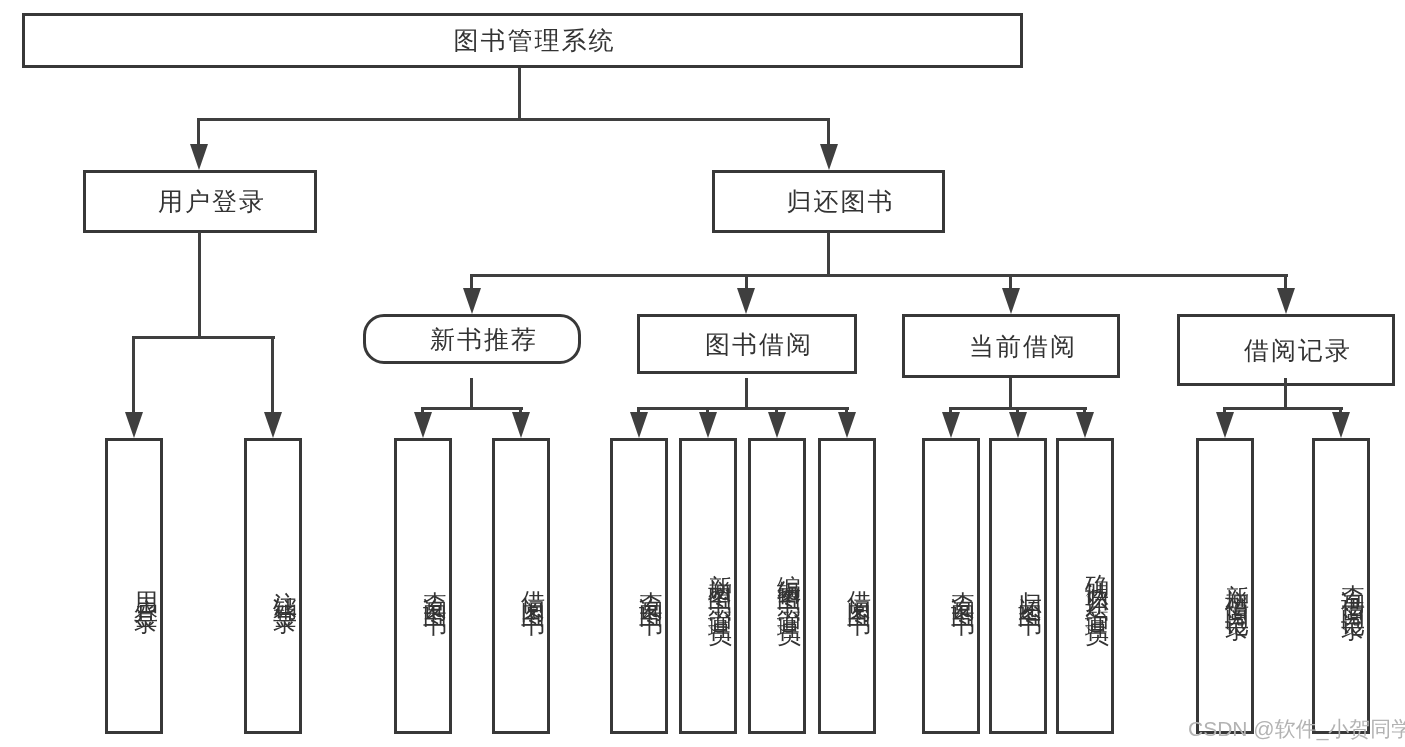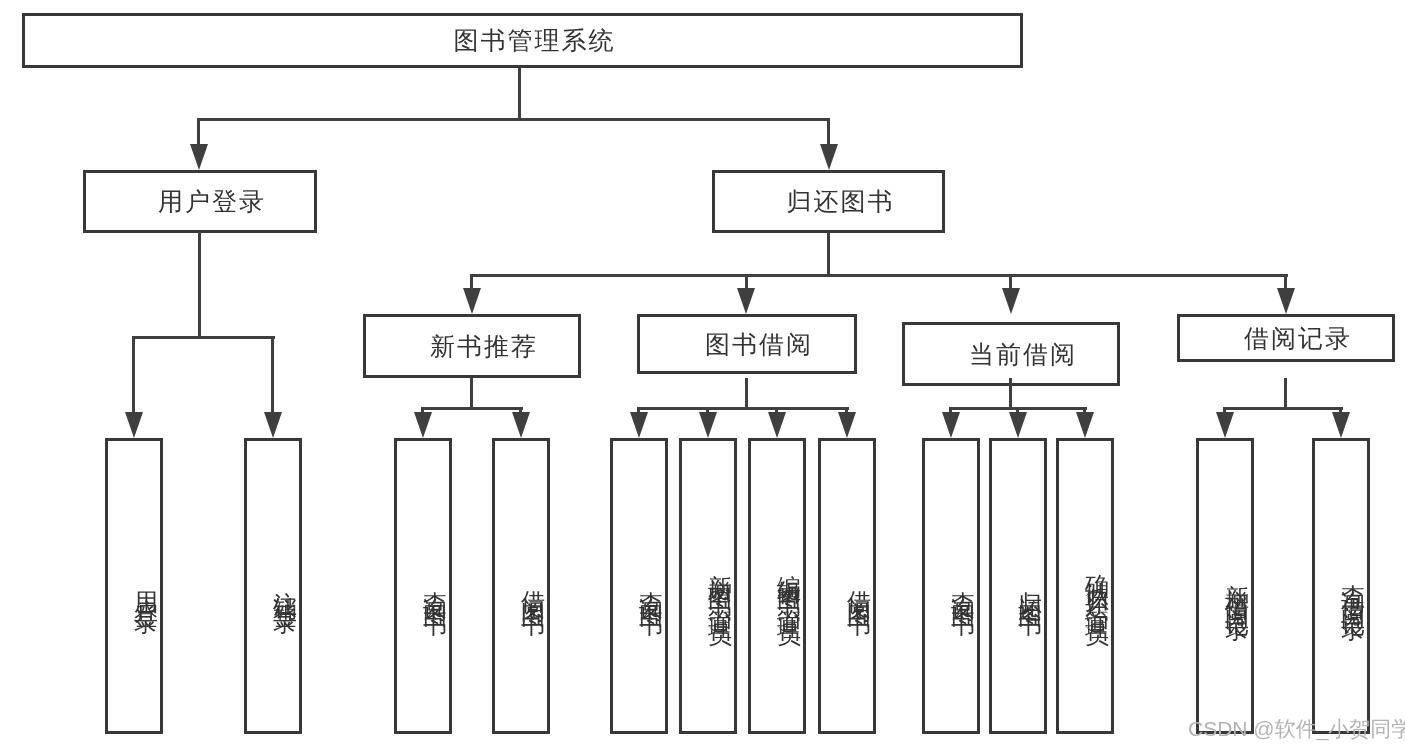--- a/index.html
+++ b/index.html
@@ -100,30 +100,30 @@
   <div class="hline" style="left:470px; top:274px; width:818px;"></div>
   <div class="vline" style="left:470px; top:274px; height:16px;"></div>
   <div class="arrowhead" style="left:463px; top:288px;"></div>
   <div class="vline" style="left:745px; top:274px; height:16px;"></div>
   <div class="arrowhead" style="left:737px; top:288px;"></div>
   <div class="vline" style="left:1009px; top:274px; height:16px;"></div>
   <div class="arrowhead" style="left:1002px; top:288px;"></div>
   <div class="vline" style="left:1284px; top:274px; height:16px;"></div>
   <div class="arrowhead" style="left:1277px; top:288px;"></div>
 
-  <div class="box" style="left:363px; top:314px; width:218px; height:64px;">
+  <div class="box" style="left:363px; top:314px; width:218px; height:50px;border-radius:21px;">
     <span class="hlabel">新书推荐</span>
   </div>
   <div class="box" style="left:637px; top:314px; width:220px; height:60px;">
     <span class="hlabel">图书借阅</span>
   </div>
-  <div class="box" style="left:902px; top:314px; width:218px; height:64px;margin-top:8px;">
+  <div class="box" style="left:902px; top:314px; width:218px; height:64px;">
     <span class="hlabel">当前借阅</span>
   </div>
-  <div class="box" style="left:1177px; top:314px; width:218px; height:48px;font-family:Liberation Mono, monospace;">
+  <div class="box" style="left:1177px; top:314px; width:218px; height:72px;font-family:Liberation Mono, monospace;">
     <span class="hlabel">借阅记录</span>
   </div>
 
   <div class="vline" style="left:470px; top:378px; height:32px;"></div>
   <div class="hline" style="left:421px; top:407px; width:102px;"></div>
   <div class="vline" style="left:421px; top:407px; height:7px;"></div>
   <div class="arrowhead" style="left:414px; top:412px;"></div>
   <div class="vline" style="left:519px; top:407px; height:7px;"></div>
   <div class="arrowhead" style="left:512px; top:412px;"></div>
 

